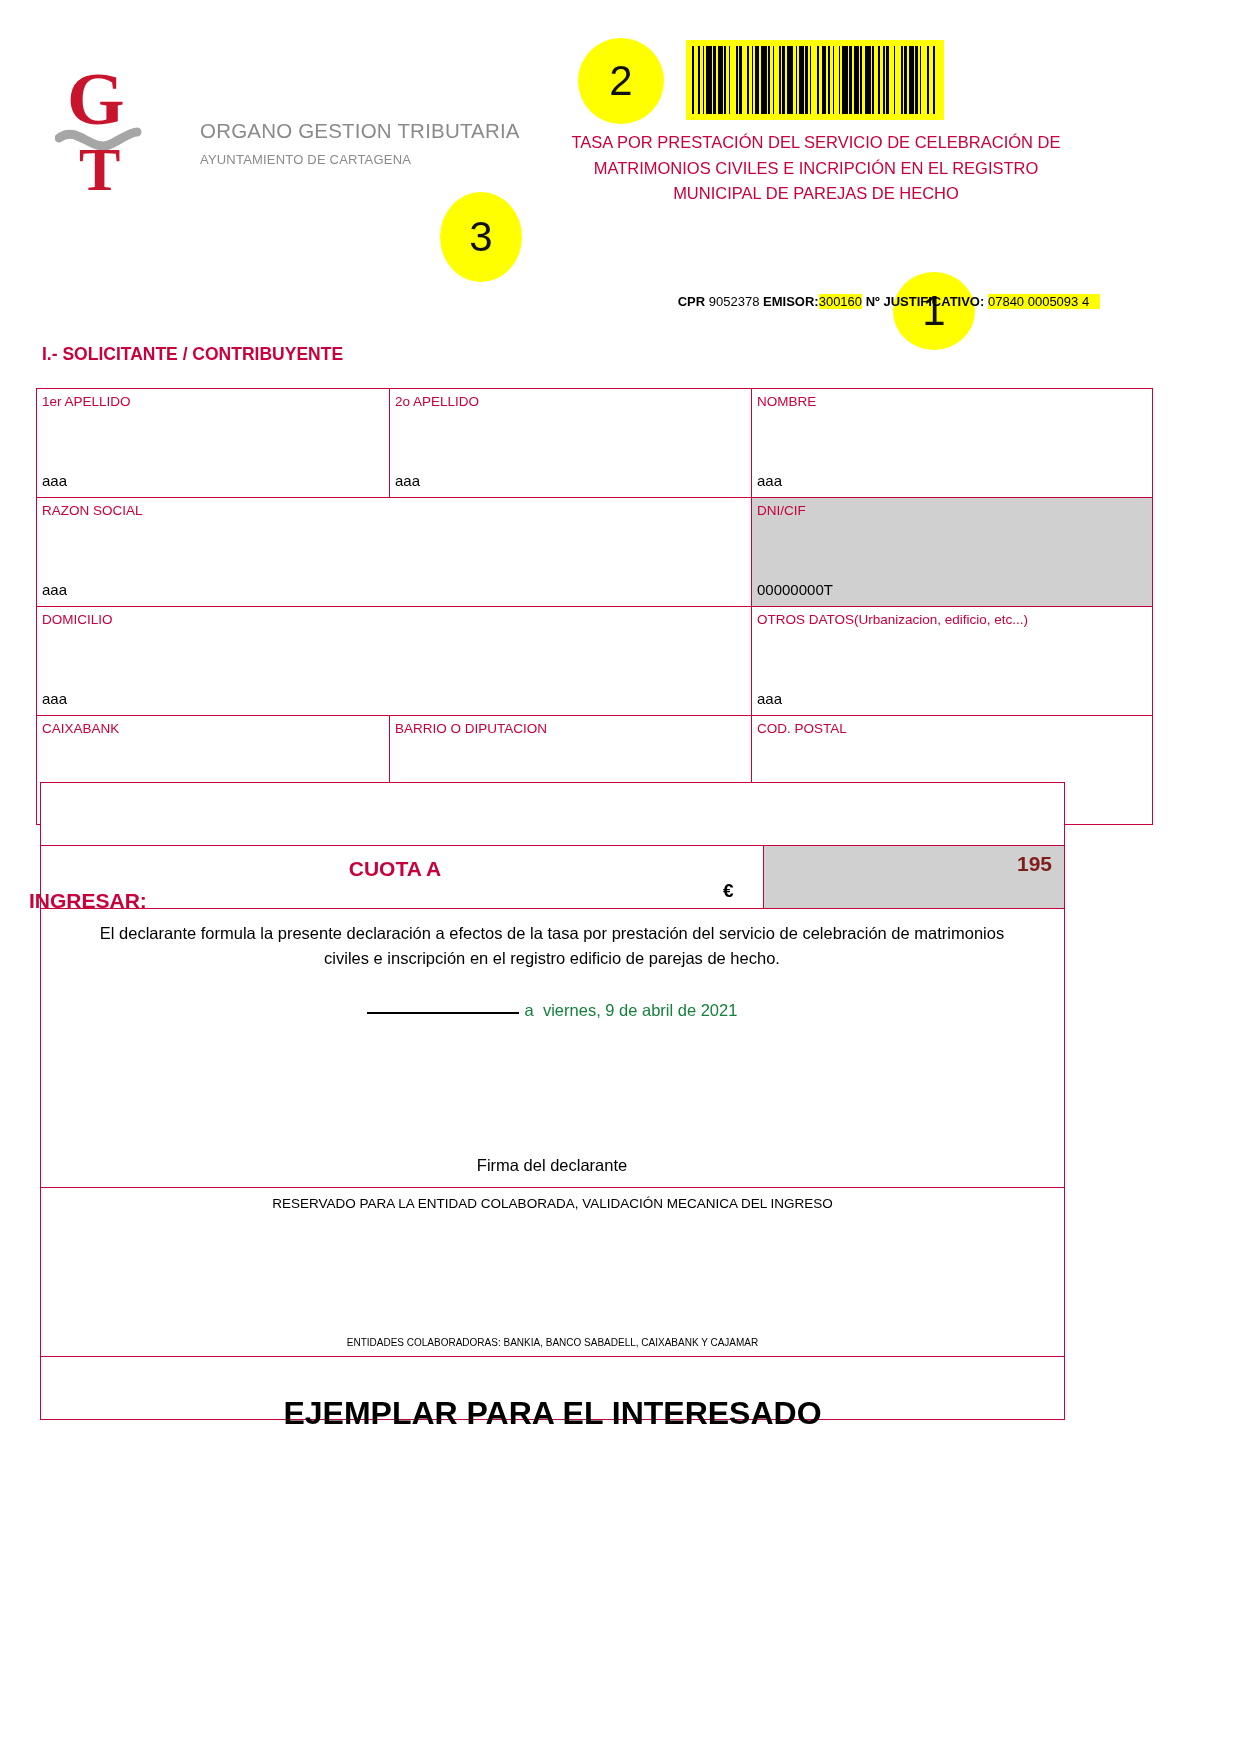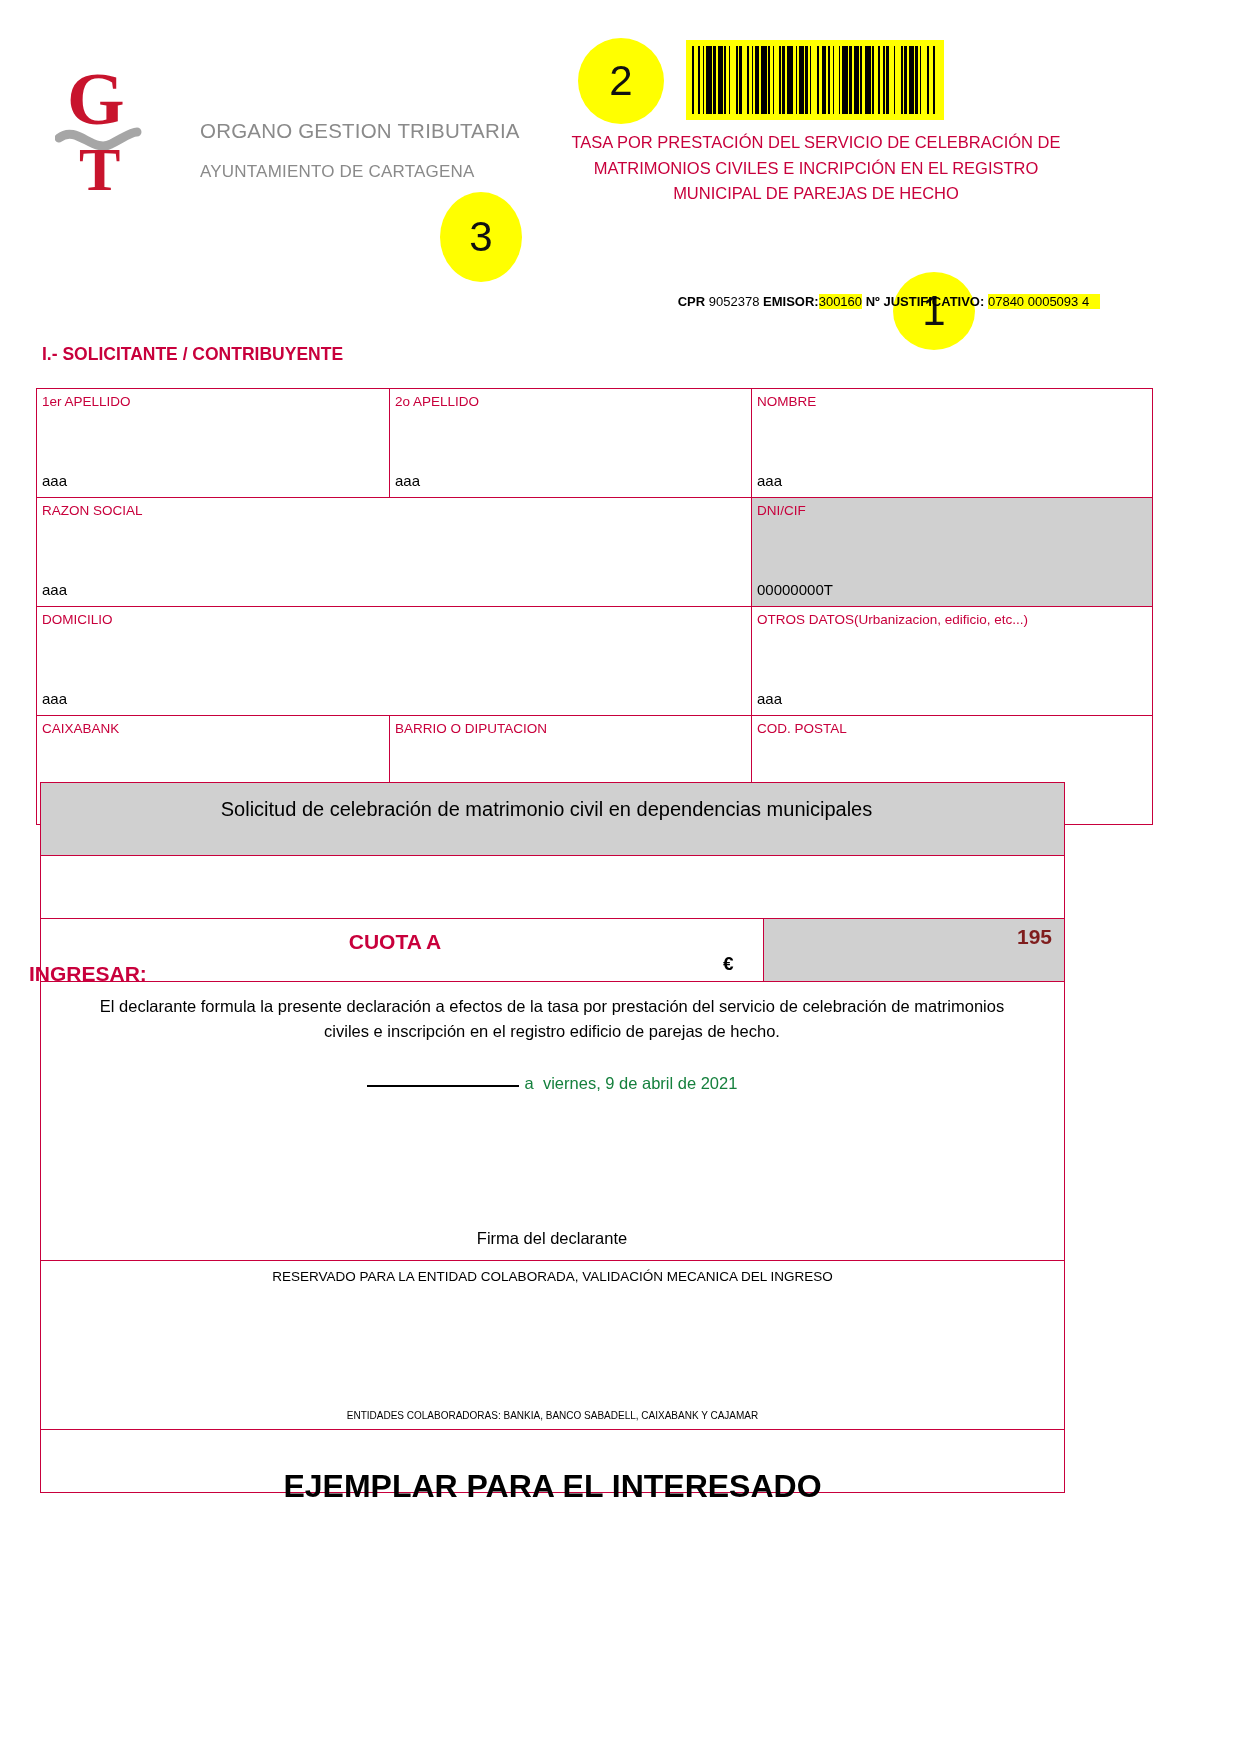--- a/index.html
+++ b/index.html
@@ -47,23 +47,23 @@
     text-align: left;
     color: #8a8a8a;
   }
   .org-title {
     font-size: 20.5px;
     letter-spacing: 0.2px;
     line-height: 1.25;
     white-space: nowrap;
   }
   .org-sub {
-    font-size: 17px;
+    font-size: 13px;
     letter-spacing: 0.2px;
-    margin-top: 18px;
+    margin-top: 8px;
     white-space: nowrap;
   }
 
   
   .callout {
     position: absolute;
     background: #ffff00;
     border-radius: 50%;
     display: flex;
     align-items: center;
@@ -465,23 +465,20 @@
       <td>
         <span class="cell-lbl">COD. POSTAL</span>
         <span class="cell-val">00000</span>
       </td>
     </tr>
   </tbody>
     </table>
 
   <div class="lower-box">
 
-    <div class="concept-row">
-      <div class="concept-text">Solicitud de celebración de matrimonio civil en dependencias municipales</div>
-    </div>
 
     <div class="blank-row"></div>
 
     <div class="cuota-row">
       <div class="cuota-gray">
         <span class="cuota-amount">195</span>
       </div>
       <div class="cuota-label">
         <span>CUOTA A</span>
         <span class="second">INGRESAR:</span>

